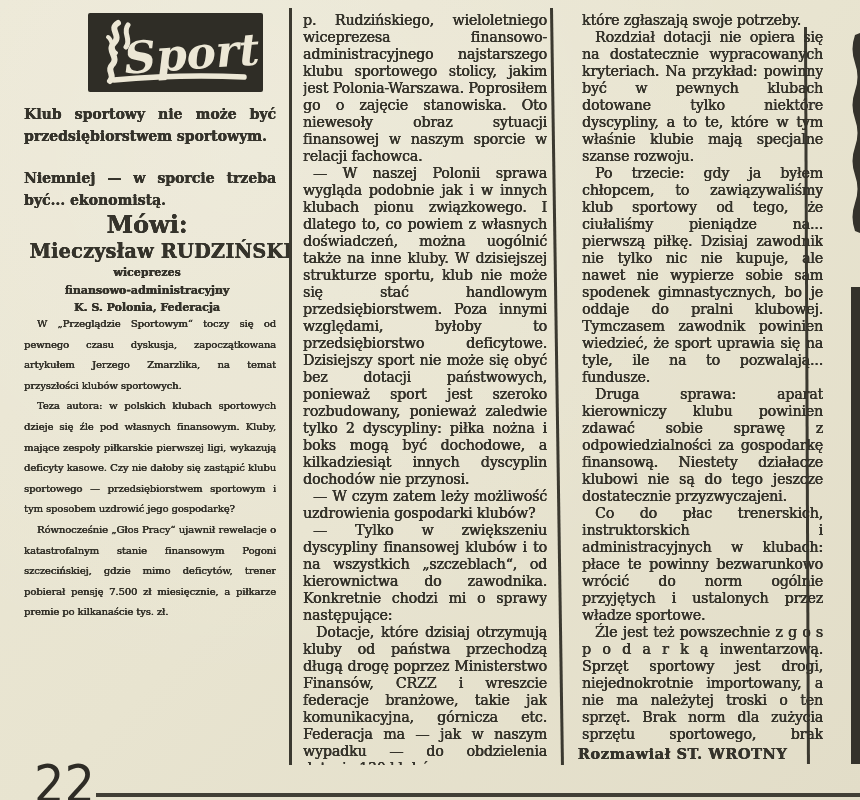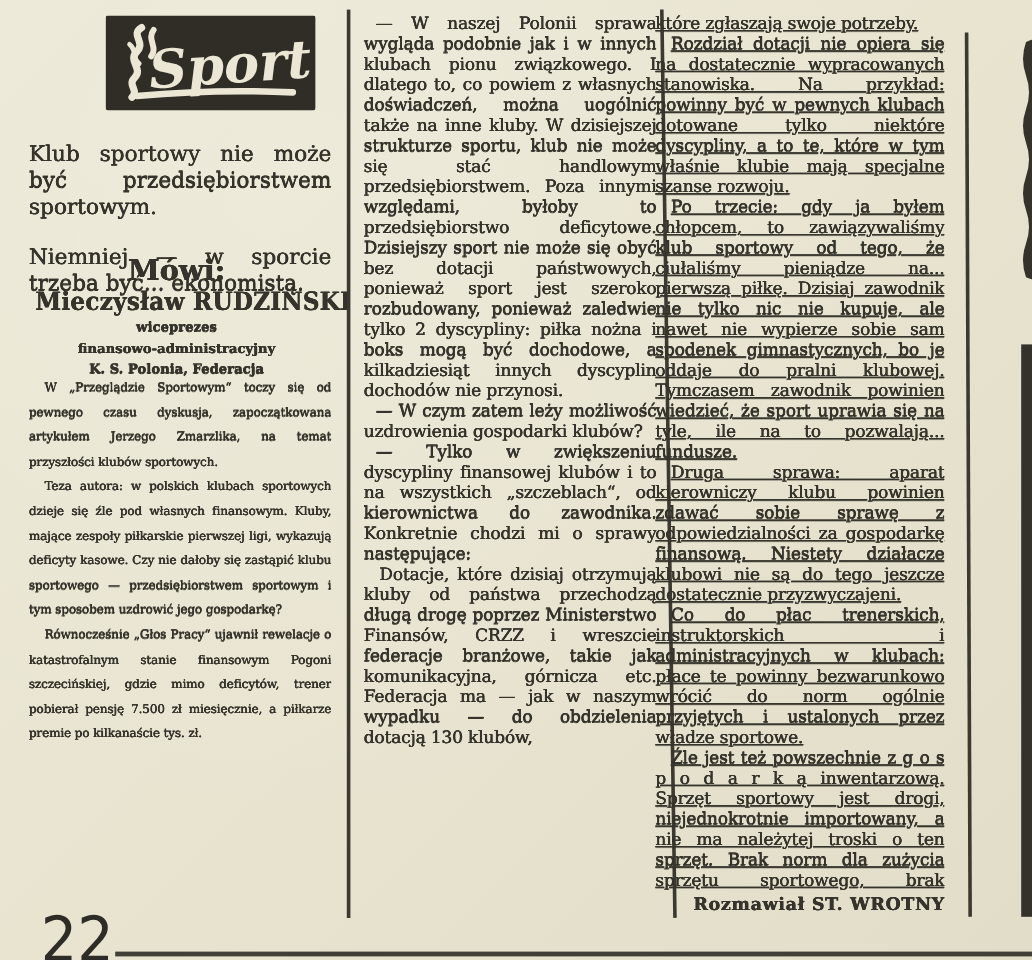--- a/index.html
+++ b/index.html
@@ -16,33 +16,33 @@
   p.para{margin:0;padding:0;}
   .indent{text-indent:13px;}
   .dialog{text-indent:10px;}
   .flush{text-indent:0;}
   .gap{margin-top:5px;}
 
   .body-large{font-size:10px;line-height:20.6px;letter-spacing:-0.1px;}
   .body-small{font-size:14.2px;line-height:17px;letter-spacing:-0.15px;}
 
   .logo-box{left:88px;top:13px;}
-  .lead{left:24px;top:118px;width:252px;font-weight:normal;font-size:18px;line-height:22px;text-align:justify;}
+  .lead{left:24px;top:103px;width:252px;font-weight:bold;font-size:14px;line-height:22px;text-align:justify;}
   .lead p{margin:0;}
   .lead p + p{margin-top:20px;}
 
   .speaker{left:18px;top:212px;width:258px;text-align:center;}
   .speaker-label{font-weight:bold;font-size:24px;line-height:26px;}
   .speaker-name{font-weight:bold;font-size:21px;line-height:26px;white-space:nowrap;
     display:inline-block;transform:scaleX(0.92);transform-origin:center;letter-spacing:0.2px;}
   .speaker-role{font-weight:bold;font-size:11px;line-height:17.5px;}
 
   .col1-body{left:24px;top:314px;width:252px;height:462px;}
   .col2{left:303px;top:12px;width:244px;height:753px;}
-  .col3{left:546px;top:12px;width:241px;height:731px;text-decoration:underline;}
+  .col3{left:582px;top:12px;width:241px;height:731px;}
 
   .byline{left:562px;top:745px;width:241px;text-align:center;box-sizing:border-box;
     font-weight:bold;font-size:14.5px;letter-spacing:0.6px;white-space:nowrap;}
 
   .vrule{position:absolute;background:#3b3930;width:2.5px;}
   .vrule1{left:289px;top:8px;height:757px;}
   .vrule2{left:550px;top:8px;height:757px;width:3px;transform:rotate(-0.83deg);transform-origin:top left;}
   .vrule3{left:804px;top:27px;height:737px;width:2.5px;transform:rotate(-0.23deg);transform-origin:top left;}
 
   .bottom-rule{position:absolute;left:96px;top:793px;width:764px;height:3.5px;background:#413f36;}
@@ -87,29 +87,30 @@
       <p class="para indent">W „Przeglądzie Sportowym“ toczy się od pewnego czasu dyskusja, zapoczątkowana artykułem Jerzego Zmarzlika, na temat przyszłości klubów sportowych.</p>
       <p class="para indent">Teza autora: w polskich klubach sportowych dzieje się źle pod własnych finansowym. Kluby, mające zespoły piłkarskie pierwszej ligi, wykazują deficyty kasowe. Czy nie dałoby się zastąpić klubu sportowego — przedsiębiorstwem sportowym i tym sposobem uzdrowić jego gospodarkę?</p>
       <p class="para indent">Równocześnie „Głos Pracy“ ujawnił rewelacje o katastrofalnym stanie finansowym Pogoni szczecińskiej, gdzie mimo deficytów, trener pobierał pensję 7.500 zł miesięcznie, a piłkarze premie po kilkanaście tys. zł.</p>
     </div>
 
   <div class="vrule vrule1"></div>
   <div class="vrule vrule2"></div>
   <div class="vrule vrule3"></div>
 
   <div class="col col2 body-small inked" lang="pl" style="hyphens:auto">
+      <p class="para flush">p. Rudzińskiego, wieloletniego wiceprezesa finansowo-administracyjnego najstarszego klubu sportowego stolicy, jakim jest Polonia-Warszawa. Poprosiłem go o zajęcie stanowiska. Oto niewesoły obraz sytuacji finansowej w naszym sporcie w relacji fachowca.</p>
       <p class="para dialog gap">— W naszej Polonii sprawa wygląda podobnie jak i w innych klubach pionu związkowego. I dlatego to, co powiem z własnych doświadczeń, można uogólnić także na inne kluby. W dzisiejszej strukturze sportu, klub nie może się stać handlowym przedsiębiorstwem. Poza innymi względami, byłoby to przedsiębiorstwo deficytowe. Dzisiejszy sport nie może się obyć bez dotacji państwowych, ponieważ sport jest szeroko rozbudowany, ponieważ zaledwie tylko 2 dyscypliny: piłka nożna i boks mogą być dochodowe, a kilkadziesiąt innych dyscyplin dochodów nie przynosi.</p>
       <p class="para dialog gap">— W czym zatem leży możliwość uzdrowienia gospodarki klubów?</p>
       <p class="para dialog gap">— Tylko w zwiększeniu dyscypliny finansowej klubów i to na wszystkich „szczeblach“, od kierownictwa do zawodnika. Konkretnie chodzi mi o sprawy następujące:</p>
       <p class="para indent gap">Dotacje, które dzisiaj otrzymują kluby od państwa przechodzą długą drogę poprzez Ministerstwo Finansów, CRZZ i wreszcie federacje branżowe, takie jak komunikacyjna, górnicza etc. Federacja ma — jak w naszym wypadku — do obdzielenia dotacją 130 klubów,</p>
     </div>
 
   <div class="col col3 body-small inked" lang="pl" style="hyphens:auto">
       <p class="para flush">które zgłaszają swoje potrzeby.</p>
-      <p class="para indent">Rozdział dotacji nie opiera się na dostatecznie wypracowanych stanowiska. Na przykład: powinny być w pewnych klubach dotowane tylko niektóre dyscypliny, a to te, które w tym właśnie klubie mają specjalne szanse rozwoju.</p>
+      <p class="para indent">Rozdział dotacji nie opiera się na dostatecznie wypracowanych kryteriach. Na przykład: powinny być w pewnych klubach dotowane tylko niektóre dyscypliny, a to te, które w tym właśnie klubie mają specjalne szanse rozwoju.</p>
       <p class="para indent">Po trzecie: gdy ja byłem chłopcem, to zawiązywaliśmy klub sportowy od tego, że ciułaliśmy pieniądze na... pierwszą piłkę. Dzisiaj zawodnik nie tylko nic nie kupuje, ale nawet nie wypierze sobie sam spodenek gimnastycznych, bo je oddaje do pralni klubowej. Tymczasem zawodnik powinien wiedzieć, że sport uprawia się na tyle, ile na to pozwalają... fundusze.</p>
       <p class="para indent">Druga sprawa: aparat kierowniczy klubu powinien zdawać sobie sprawę z odpowiedzialności za gospodarkę finansową. Niestety działacze klubowi nie są do tego jeszcze dostatecznie przyzwyczajeni.</p>
       <p class="para indent">Co do płac trenerskich, instruktorskich i administracyjnych w klubach: płace te powinny bezwarunkowo wrócić do norm ogólnie przyjętych i ustalonych przez władze sportowe.</p>
       <p class="para indent">Źle jest też powszechnie z g o s p o d a r k ą  inwentarzową. Sprzęt sportowy jest drogi, niejednokrotnie importowany, a nie ma należytej troski o ten sprzęt. Brak norm dla zużycia sprzętu sportowego, brak dbałości o sprzęt ze strony zawodników. Dyscyplina finansowa powinna się rozciągać wreszcie i na obiekty sportowe, które nie są dostatecznie konserwowane.</p>
     </div>
 
   <div class="abs byline inked">Rozmawiał ST. WROTNY</div>
 
   <svg class="abs" style="left:850px;top:33px;" width="10" height="200" viewBox="0 0 10 200">
     <path fill="#34322b" d="M10,0 L5,2 Q0,16 5,30 Q10,44 5,58 Q0,72 5,86 Q10,100 5,114 Q0,128 5,142 Q10,156 5,170 Q0,184 5,198 L10,200 Z"></path>

